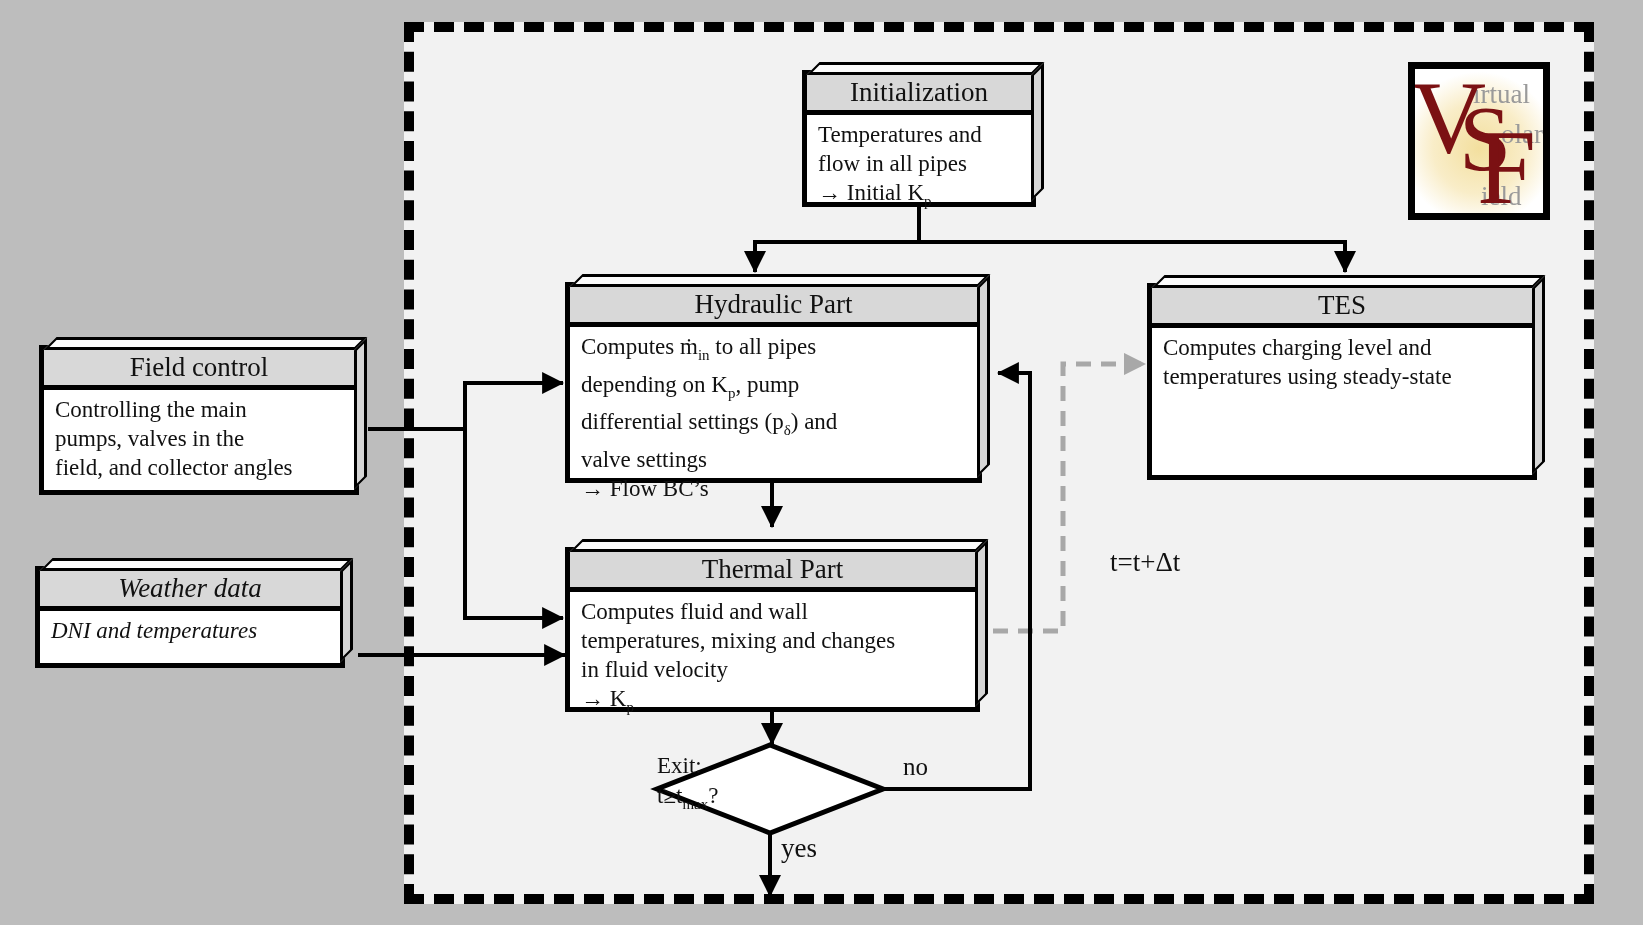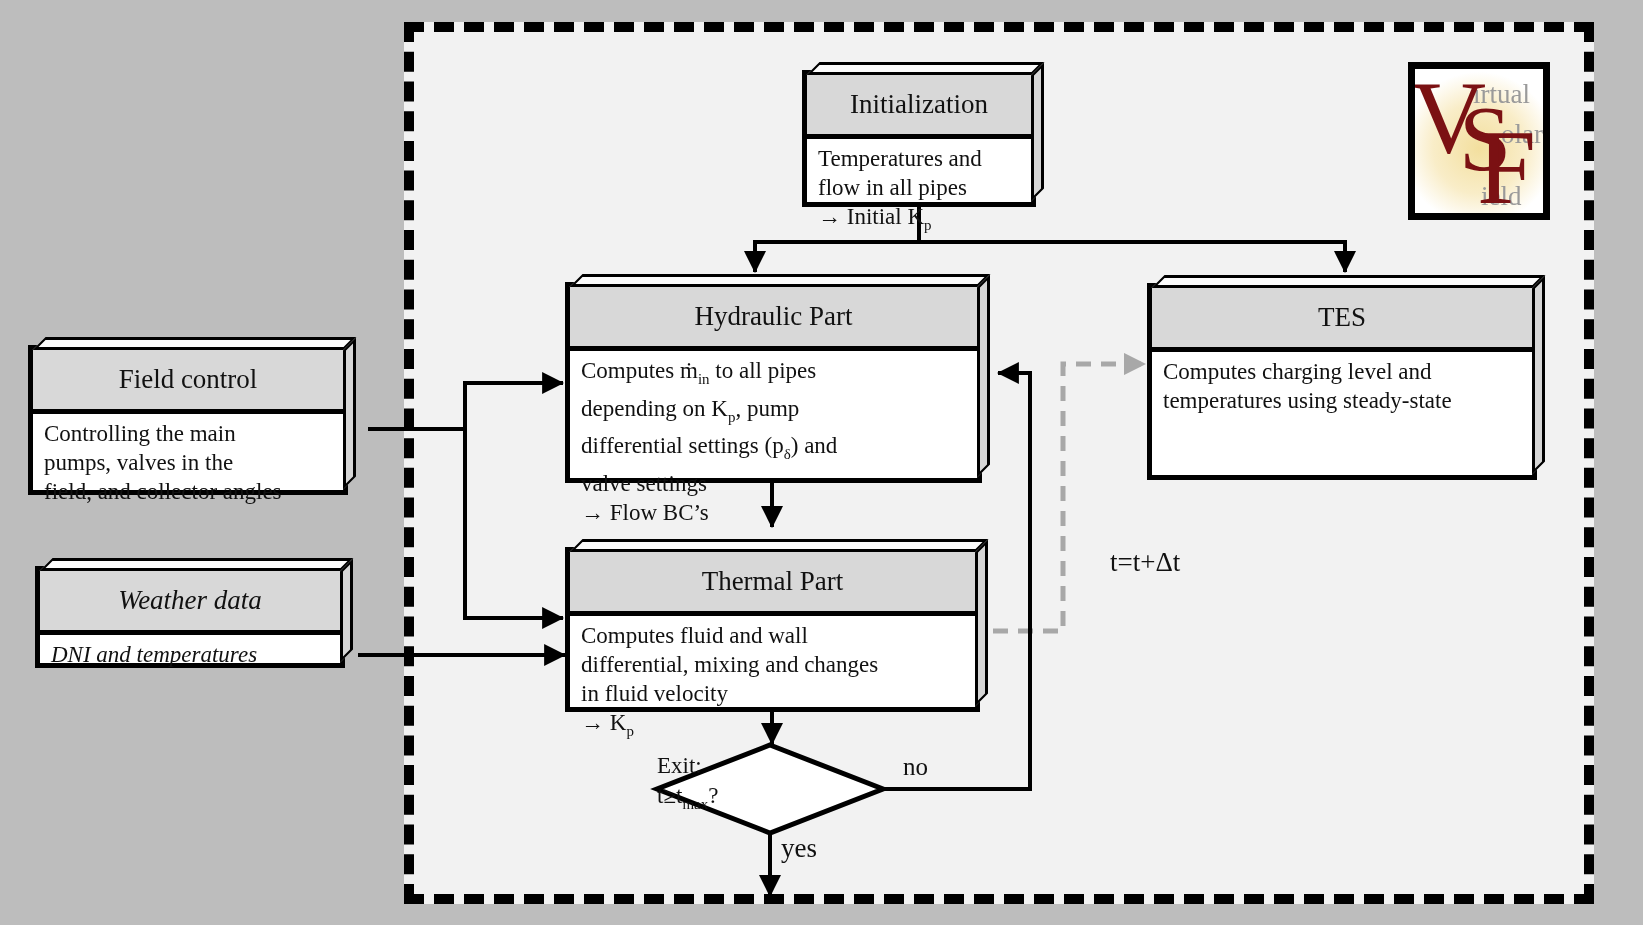--- a/index.html
+++ b/index.html
@@ -24,21 +24,21 @@
     box-sizing:border-box;background:#fcfcfc;border:3px solid #000;
     transform:skewX(-45deg);
   }
   .f-right{
     position:absolute;top:-6px;bottom:7px;right:-13px;width:13px;
     box-sizing:border-box;background:#d6d6d6;border:3px solid #000;
     transform:skewY(-45deg);
   }
   .box-header{
     background:#d8d8d8;border-bottom:5px solid #000;
-    text-align:center;font-size:27px;line-height:33px;padding:13px 0;
+    text-align:center;font-size:27px;line-height:33px;padding:1px 0;
   }
   .box-body{padding:5px 11px 0 11px;font-size:23px;line-height:29px;}
   .box-body .line{white-space:nowrap;}
   sub{font-size:0.65em;}
   
   .flabel{position:absolute;font-size:25px;line-height:1.1;}
   .diamond-text{
     position:absolute;left:657px;top:751px;width:226px;text-align:left;
     font-size:23px;line-height:30px;
   }
@@ -118,37 +118,37 @@
     <div class="line">→ Flow BC’s</div>
   </div>
 </div>
 
 <div class="box3d" style="left:565px;top:535px;width:415px;height:165px;margin-top:12px;">
   <div class="f-top"></div>
   <div class="f-right"></div>
   <div class="box-header">Thermal Part</div>
   <div class="box-body">
     <div class="line">Computes fluid and wall</div>
-    <div class="line">differential, mixing and changes</div>
+    <div class="line">temperatures, mixing and changes</div>
     <div class="line">in fluid velocity</div>
     <div class="line"><span>→ K</span><sub>p</sub></div>
   </div>
 </div>
 
 <div class="box3d" style="left:1147px;top:283px;width:390px;height:197px;">
   <div class="f-top"></div>
   <div class="f-right"></div>
   <div class="box-header">TES</div>
   <div class="box-body">
     <div class="line">Computes charging level and</div>
     <div class="line">temperatures using steady-state</div>
   </div>
 </div>
 
-<div class="box3d" style="left:28px;top:345px;width:320px;height:150px;">
+<div class="box3d" style="left:39px;top:345px;width:320px;height:150px;">
   <div class="f-top"></div>
   <div class="f-right"></div>
   <div class="box-header">Field control</div>
   <div class="box-body">
     <div class="line">Controlling the main</div>
     <div class="line">pumps, valves in the</div>
     <div class="line">field, and collector angles</div>
   </div>
 </div>
 

